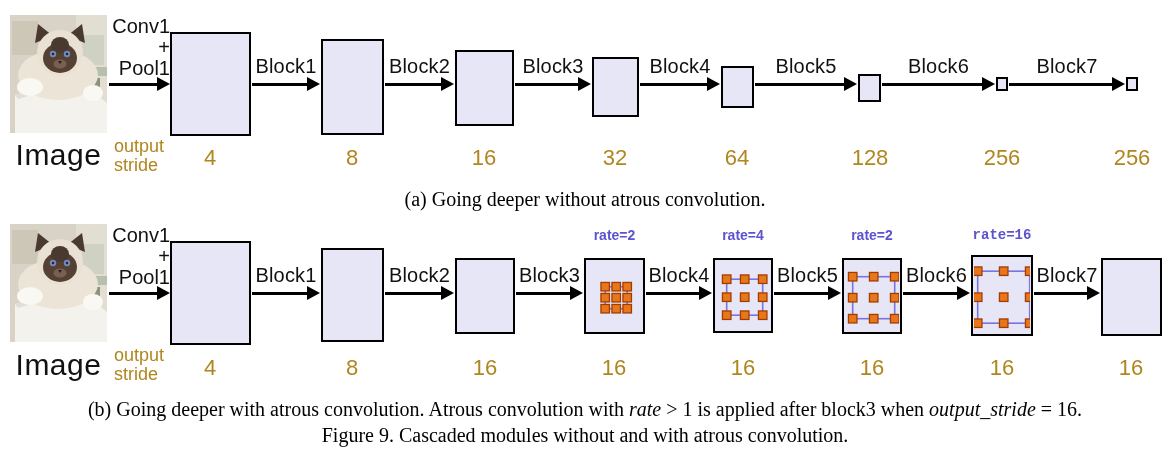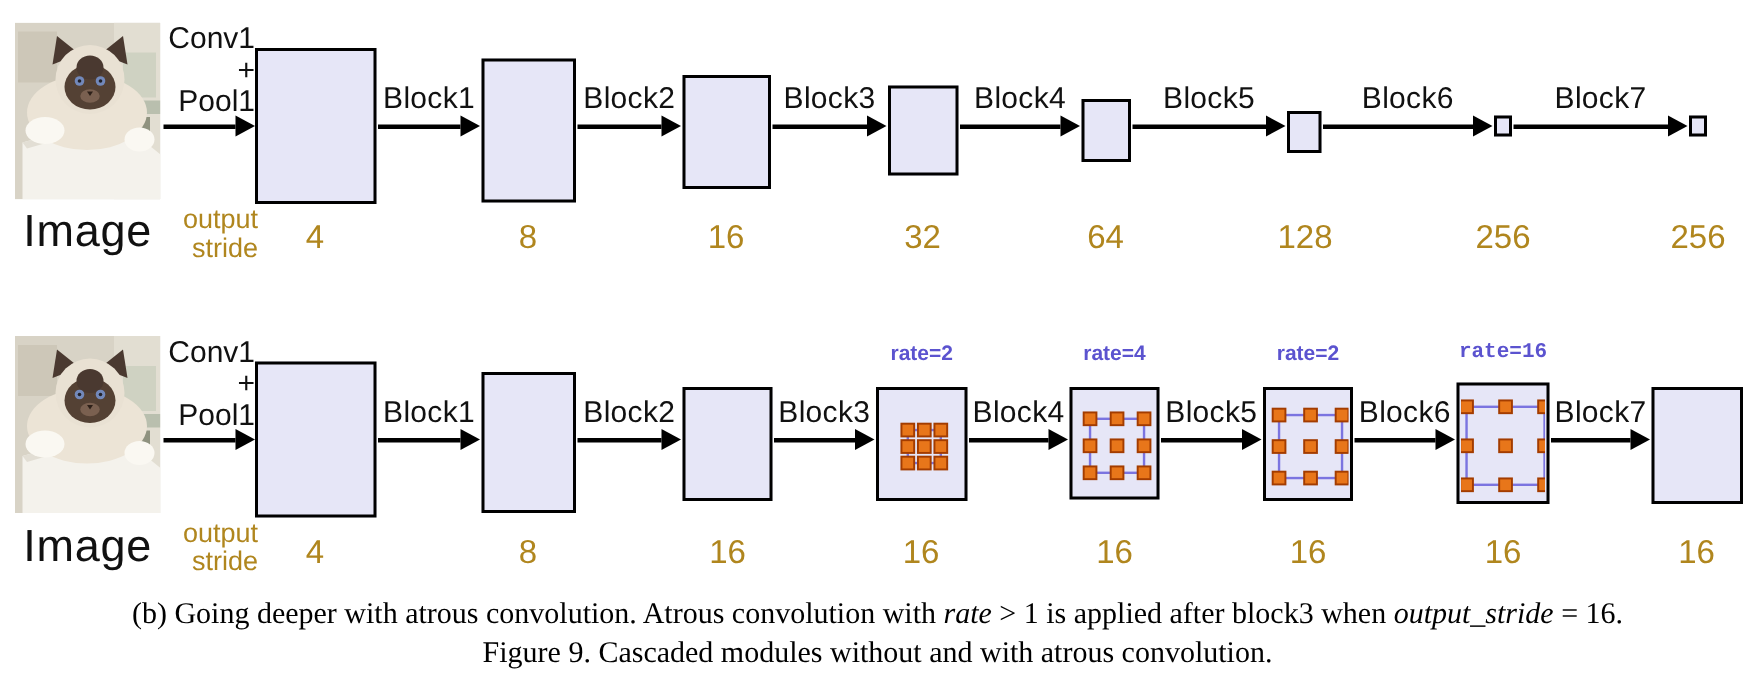--- a/index.html
+++ b/index.html
@@ -25,21 +25,21 @@
     position:absolute;transform:translateX(-50%);font-size:20px;color:#111;
     white-space:nowrap;letter-spacing:0.2px;
   }
   .conv-label{
     position:absolute;width:62px;text-align:right;font-size:20px;line-height:21px;color:#111;
   }
   .img-label{
     position:absolute;text-align:center;font-size:30px;color:#111;letter-spacing:0.5px;
   }
   .stride-label{
-    position:absolute;width:58px;text-align:right;font-size:18px;line-height:19px;
+    position:absolute;width:58px;text-align:left;font-size:18px;line-height:19px;
     color:var(--stride-color);
   }
   .stride-val{
     position:absolute;transform:translateX(-50%);font-size:22px;color:var(--stride-color);
     white-space:nowrap;
   }
   .rate-label{
     position:absolute;transform:translateX(-50%);font-size:14px;font-weight:bold;
     color:var(--rate-color);white-space:nowrap;
   }
@@ -248,15 +248,16 @@
         <div class="stride-val" style="left: 743px; top: 355px;">16</div>
         <div class="stride-val" style="left: 872px; top: 355px;">16</div>
         <div class="stride-val" style="left: 1002px; top: 355px;">16</div>
         <div class="stride-val" style="left: 1131px; top: 355px;">16</div>
         <div class="rate-label" style="left: 614.5px; top: 227px;">rate=2</div>
         <div class="rate-label" style="left: 743px; top: 227px;">rate=4</div>
         <div class="rate-label" style="left: 872px; top: 227px;">rate=2</div>
         <div class="rate-label" style="left: 1002px; top: 227px; font-family: Liberation Mono, monospace;">rate=16</div>
       </div>
     </div>
+  <div class="caption" id="cap-a" style="top:188px">(a) Going deeper without atrous convolution.</div>
   <div class="caption" id="cap-b" style="top:398px"><span>(b) Going deeper with atrous convolution. Atrous convolution with </span><span class="it">rate</span><span> &gt; 1 is applied after block3 when </span><span class="it">output_stride</span><span> = 16.</span></div>
   <div class="caption" id="cap-fig" style="top:424px">Figure 9. Cascaded modules without and with atrous convolution.</div>
 </div>
 
 </body></html>

